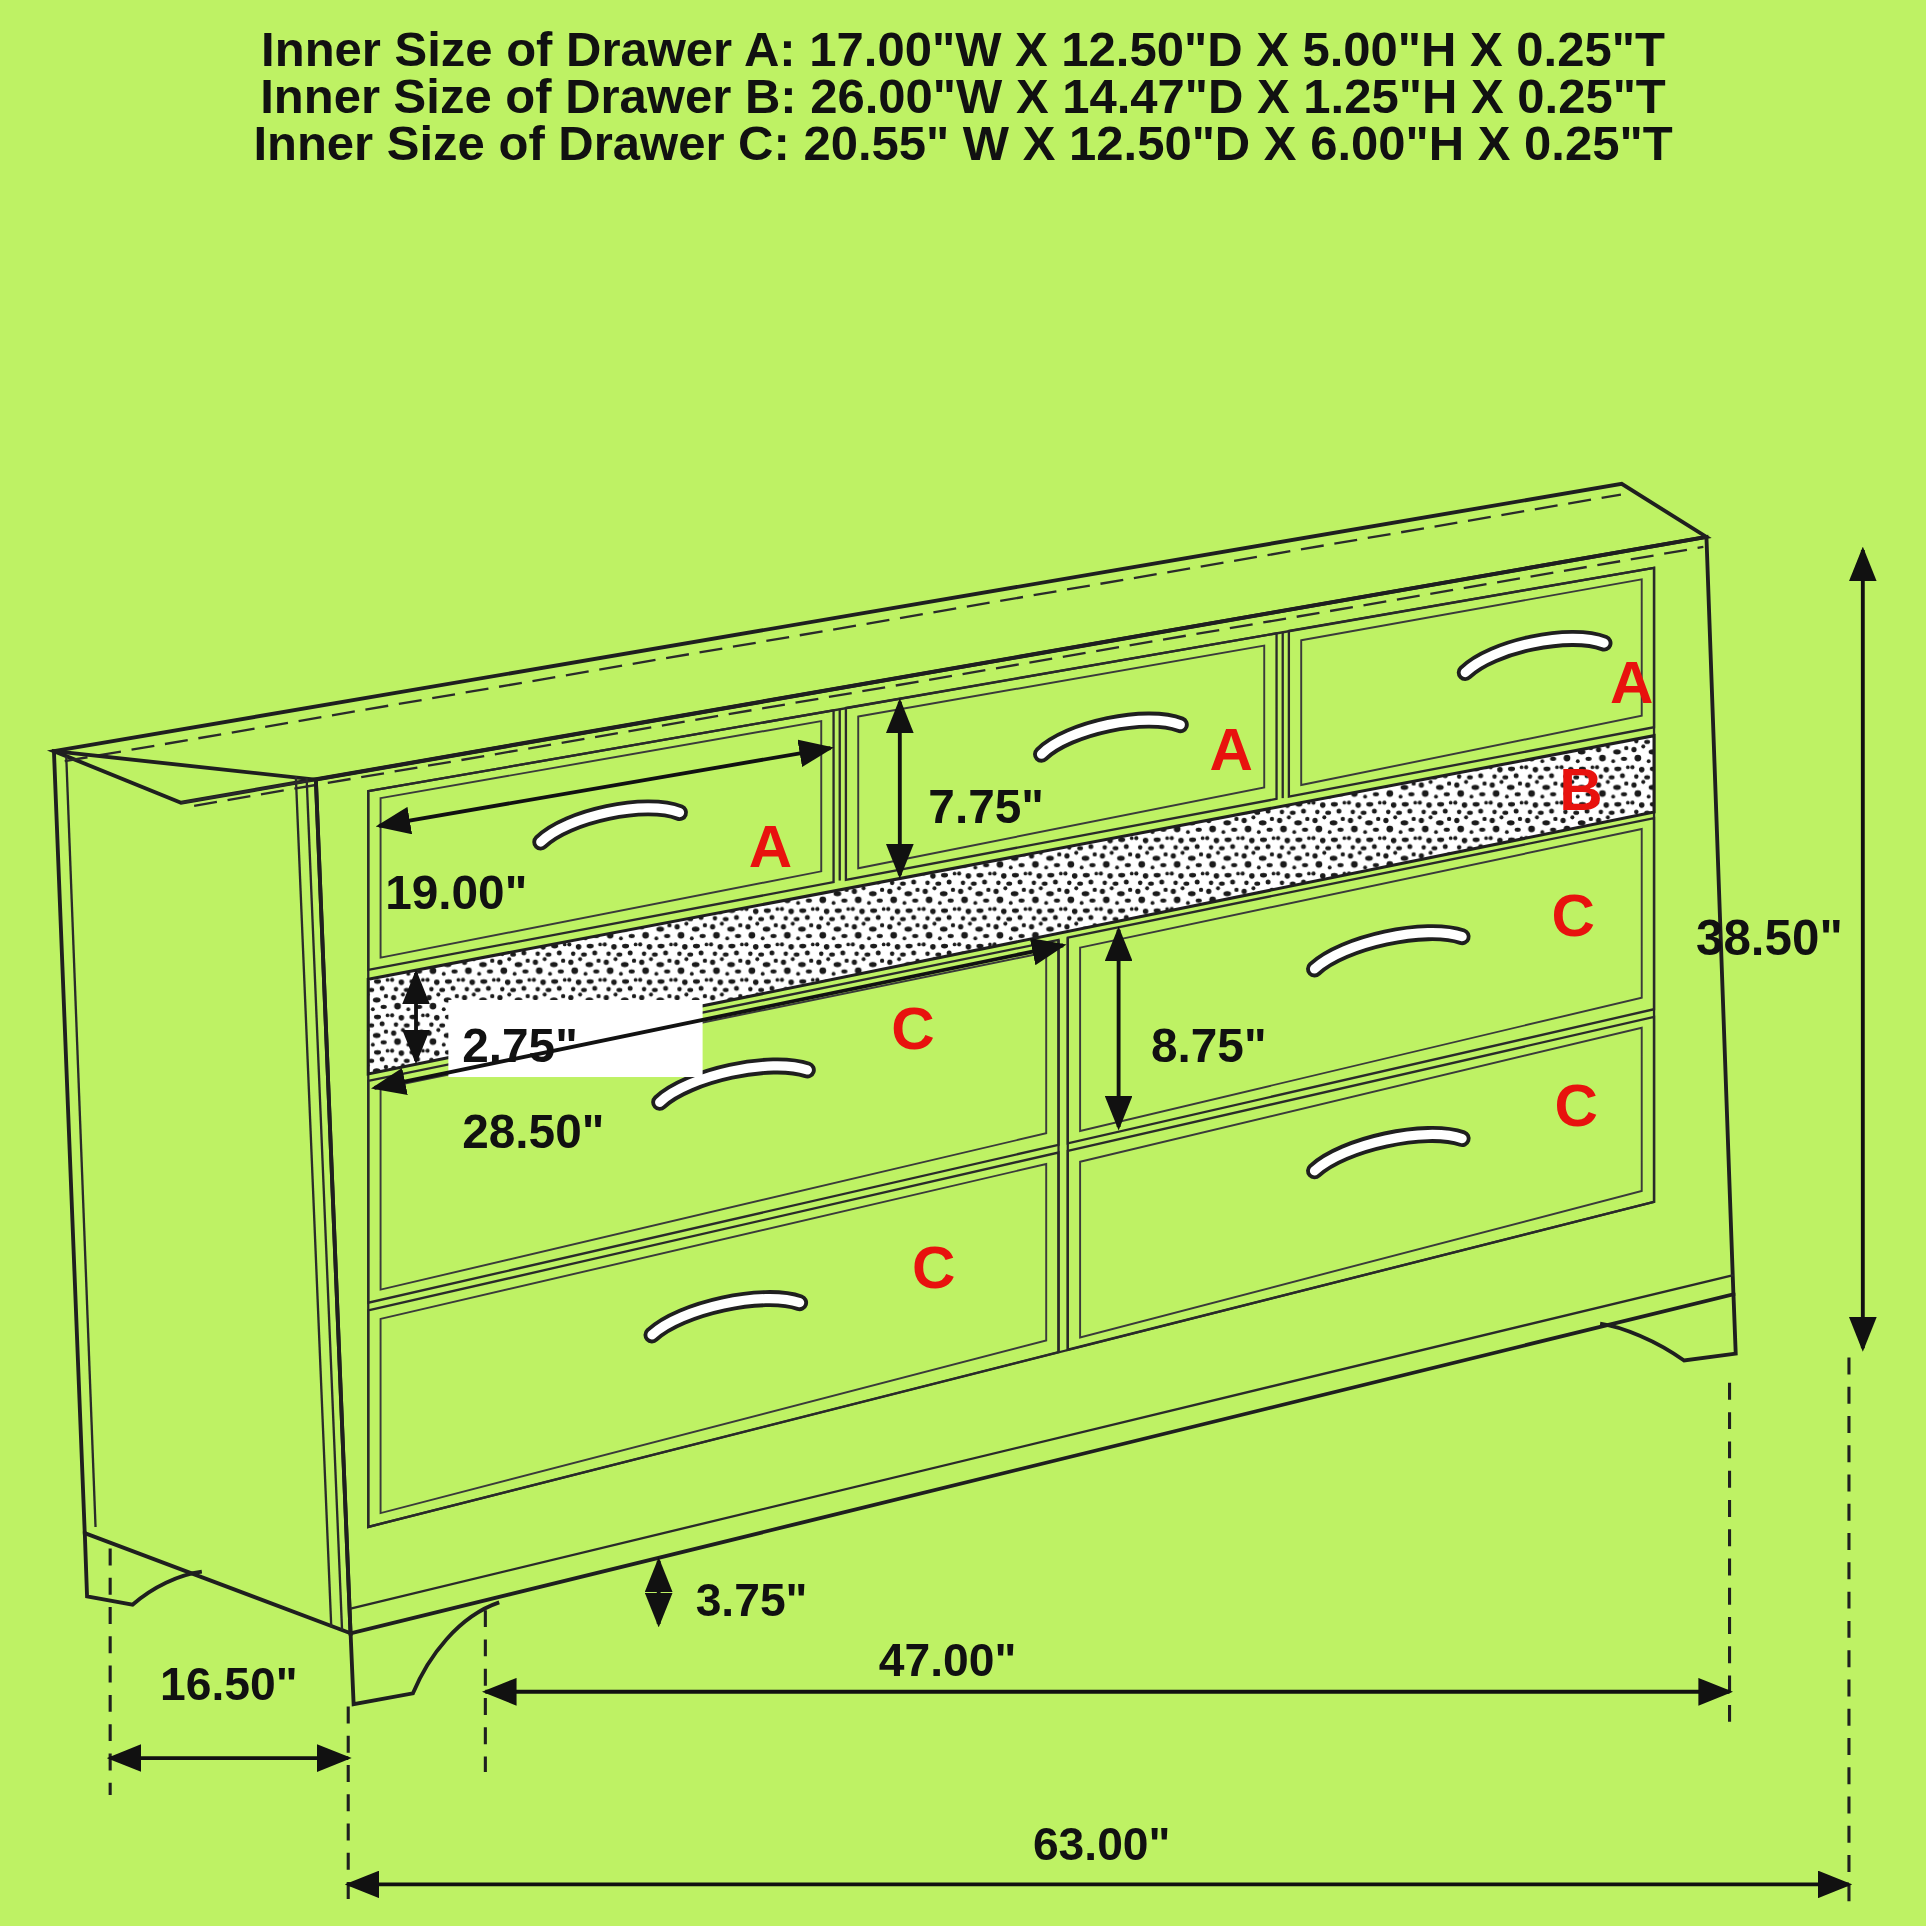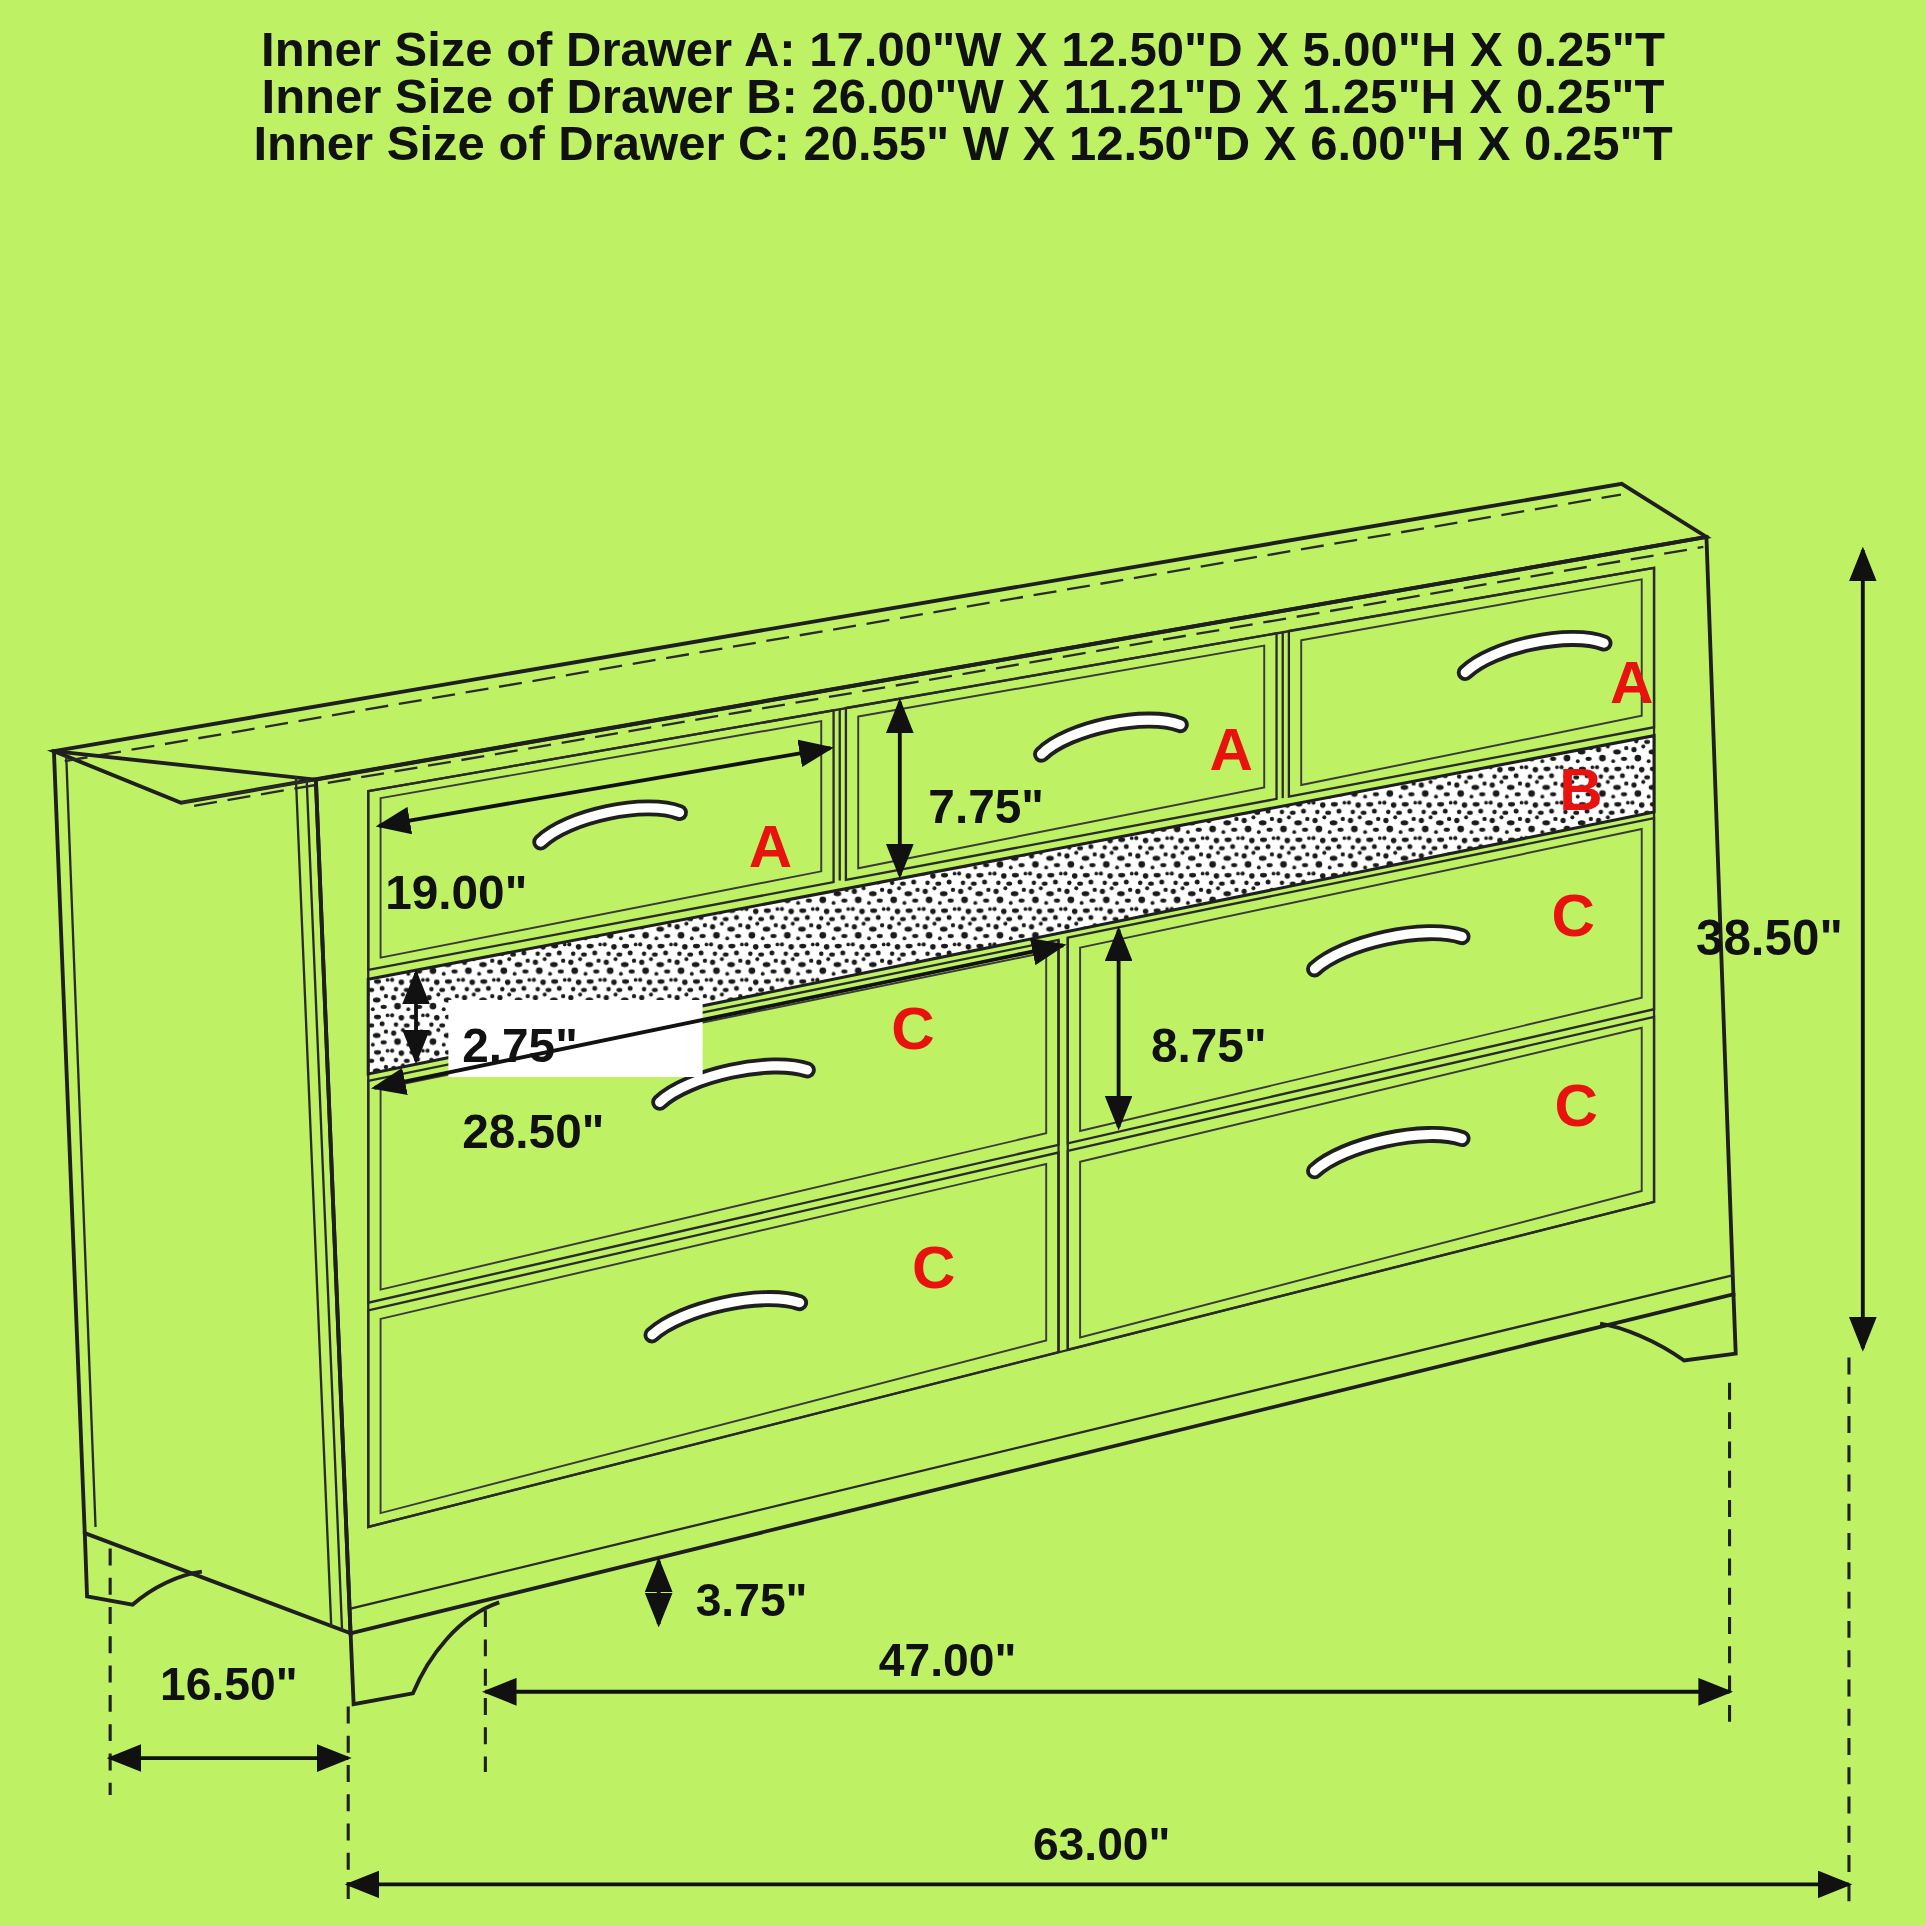--- a/index.html
+++ b/index.html
@@ -18,21 +18,21 @@
   .handle-out{stroke:#1f1f1f;stroke-width:22;fill:none;stroke-linecap:round;}
   .handle-in{stroke:#ffffff;stroke-width:12;fill:none;stroke-linecap:round;}
 </style>
 </head>
 <body>
 
 <div id="page">
 
   <div id="header">
     <div>Inner Size of Drawer A: 17.00"W X 12.50"D X 5.00"H X 0.25"T</div>
-    <div>Inner Size of Drawer B: 26.00"W X 11.21"D X 1.25"H X 0.25"T</div>
+    <div>Inner Size of Drawer B: 26.00"W X 14.47"D X 1.25"H X 0.25"T</div>
     <div>Inner Size of Drawer C: 20.55" W X 12.50"D X 6.00"H X 0.25"T</div>
   </div>
 
   <svg id="diagram-svg" width="1926" height="1926" viewBox="0 0 2500 2500">
     <defs>
       <marker id="ah" viewBox="0 0 10 8" refX="9" refY="4" markerWidth="9" markerHeight="7.2" orient="auto-start-reverse">
         <path d="M0,0 L10,4 L0,8 z" fill="#111111"></path>
       </marker>
       <pattern id="speckle" width="46" height="46" patternUnits="userSpaceOnUse">
         <rect width="46" height="46" fill="#ffffff"></rect>

